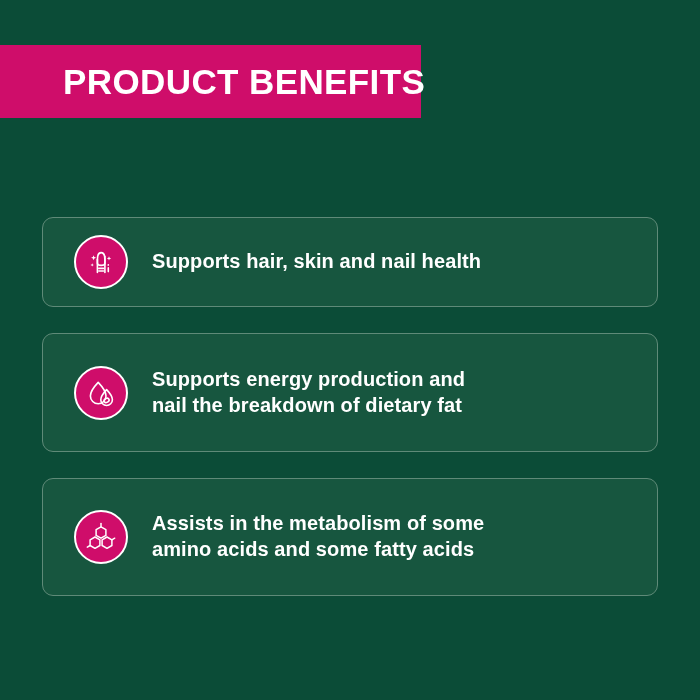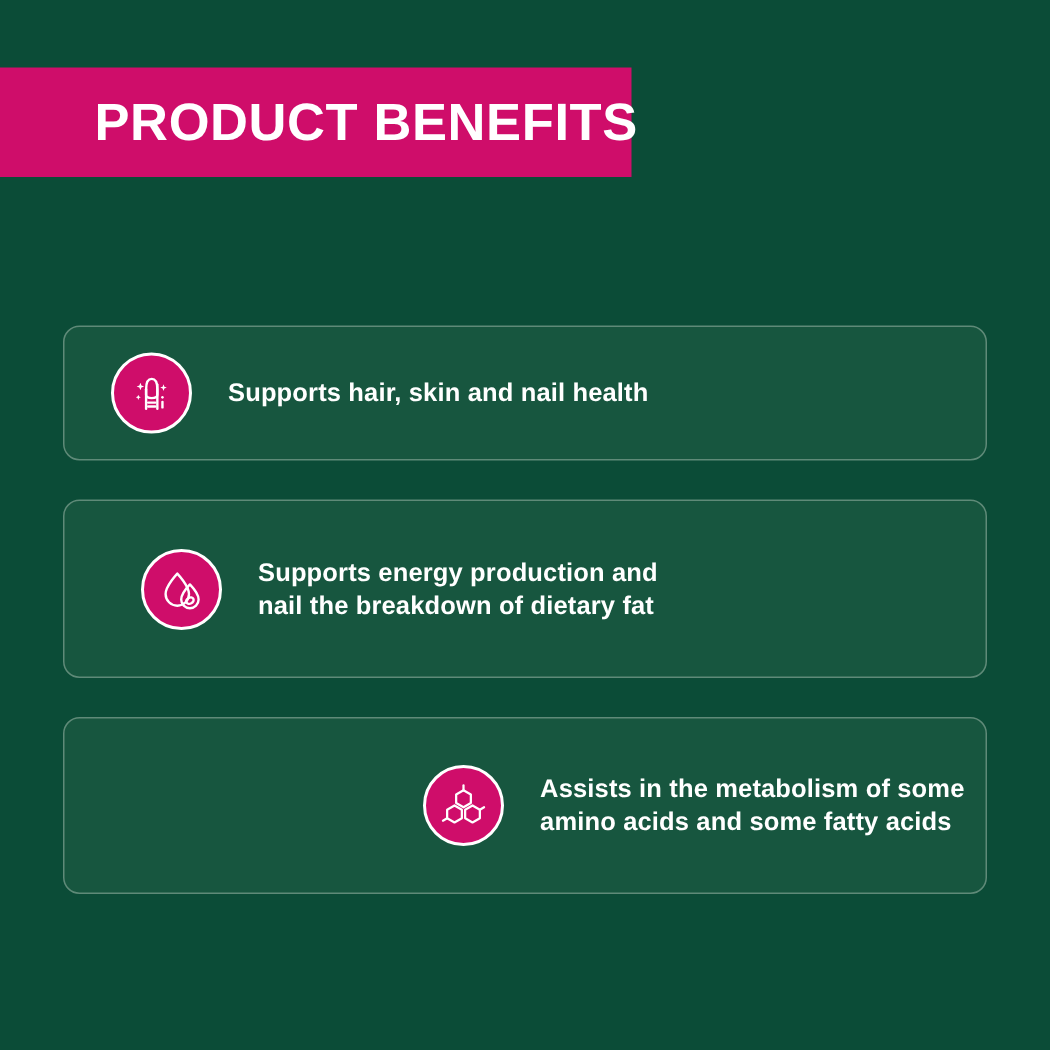--- a/index.html
+++ b/index.html
@@ -55,22 +55,22 @@
     box-sizing: border-box;
     width: 616px;
     background: #17563f;
     border: 1px solid #5f8a78;
     border-radius: 11px;
     display: flex;
     align-items: center;
     margin-bottom: 26px;
   }
   .card-1 { height: 90px; }
-  .card-2 { height: 119px; padding-left: 20px; }
-  .card-3 { height: 118px; margin-bottom: 0; justify-content: flex-end; }
+  .card-2 { height: 119px; }
+  .card-3 { height: 118px; margin-bottom: 0; }
 
   .icon-wrap {
     flex: 0 0 auto;
     width: 54px;
     height: 54px;
     margin-left: 31px;
     margin-right: 24px;
     border-radius: 50%;
     background: #cf0d6a;
     border: 2px solid #ffffff;
@@ -82,21 +82,21 @@
   .icon-wrap svg {
     display: block;
     width: 38px;
     height: 38px;
   }
 
   .card-text {
     color: #ffffff;
     font-family: "Liberation Sans", sans-serif;
     font-weight: bold;
-    font-size: 17px;
+    font-size: 20px;
     line-height: 1.28;
     letter-spacing: 0.1px;
     padding-right: 14px;
   }
   .card-text .line { display: block; white-space: nowrap; }
 </style>
 </head>
 <body>
 
 <div id="page">

